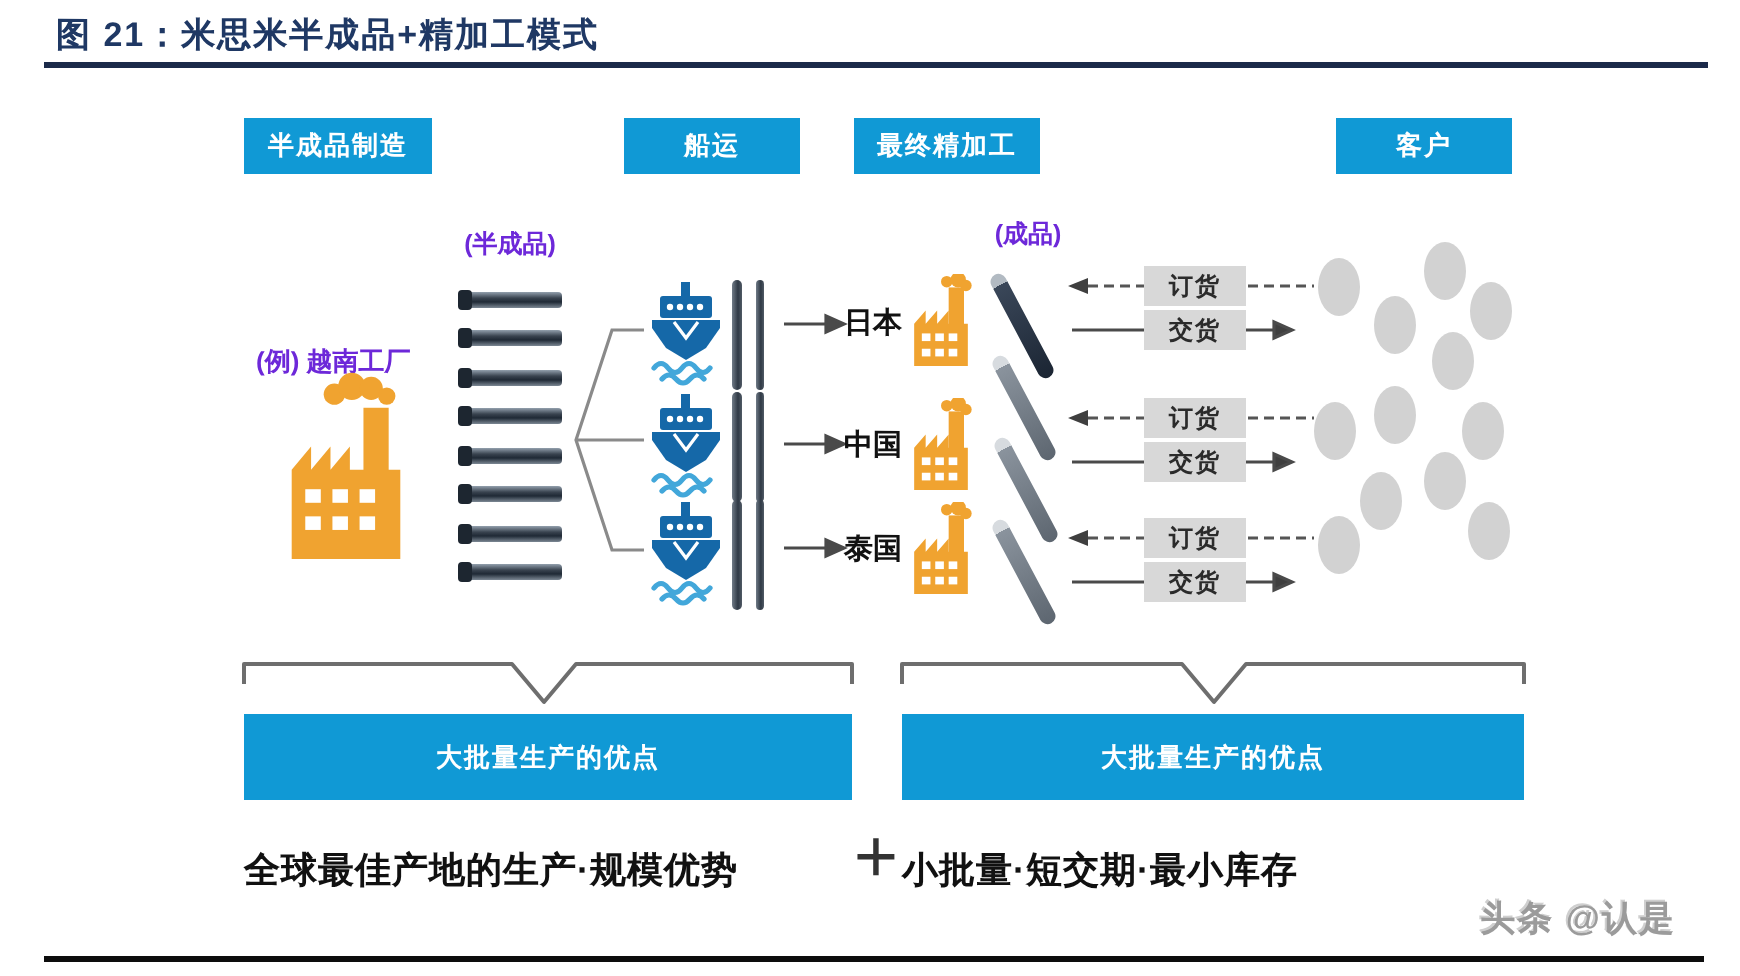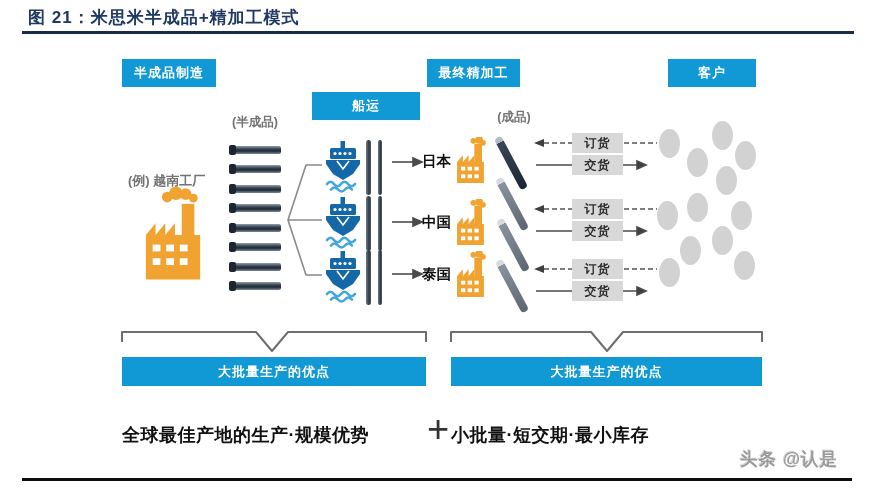--- a/index.html
+++ b/index.html
@@ -6,25 +6,25 @@
   body { background:#fff; font-family:"Liberation Sans","DejaVu Sans",sans-serif; }
   .canvas { position:relative; width:870px; height:488px; background:#fff; overflow:hidden; }
 
   .fig-title { position:absolute; left:28px; top:6px; font-size:17px; font-weight:bold; color:#1f3864; letter-spacing:1px; }
   .title-rule { position:absolute; left:22px; top:31px; width:832px; height:3px; background:#1b2a4a; }
   .bottom-rule { position:absolute; left:22px; top:478px; width:830px; height:3px; background:#0d0d0d; }
 
   .hdr { position:absolute; top:59px; height:28px; background:#1099d5; color:#fff; font-size:13px; font-weight:bold;
          display:flex; align-items:center; justify-content:center; letter-spacing:1px; }
   .hdr1 { left:122px; width:94px; }
-  .hdr2 { left:312px; width:108px;margin-top:33px; }
+  .hdr2 { left:312px; width:88px; }
   .hdr3 { left:427px; width:93px; }
   .hdr4 { left:668px; width:88px; }
 
-  .lbl { position:absolute; font-weight:bold; color:#737373; }
+  .lbl { position:absolute; font-weight:bold; color:#6d28d9; }
   .lbl-semi { left:222px; top:114px; width:66px; font-size:12.5px; text-align:center; }
   .lbl-finished { left:486px; top:109px; width:56px; font-size:12.5px; text-align:center; }
   .lbl-example { left:128px; top:172px; font-size:13px; }
   .country { position:absolute; left:422px; width:34px; font-size:14.5px; font-weight:bold; color:#111; text-align:left; }
 
   svg.overlay { position:absolute; left:0; top:0; width:870px; height:488px; pointer-events:none; }
 
   .rod { position:absolute; left:229px; width:52px; height:8px; border-radius:2px;
          background:linear-gradient(180deg,#93a0ad 0%,#39434f 38%,#1f2935 62%,#7c8894 100%); }
   .rod::before { content:""; position:absolute; left:0; top:-1px; width:7px; height:10px; background:#1d2630; border-radius:2px; }
@@ -39,21 +39,21 @@
                background:linear-gradient(90deg,#707b87 0%,#2f3945 60%,#515b66 100%); }
 
   .factory-big { position:absolute; left:141px; top:184px; width:64px; height:96px; }
   .factory-sm { position:absolute; left:454px; width:33px; height:46px; }
 
   .flowbox { position:absolute; left:572px; width:51px; height:20px; background:#d8d8d8; color:#2b2b2b;
              font-size:12px; font-weight:bold; display:flex; align-items:center; justify-content:center; letter-spacing:1px; }
 
   .dot { position:absolute; width:21px; height:29px; border-radius:50%; background:#d2d2d2; }
 
-  .sumbox { position:absolute; top:357px; height:29px; background:#1099d5; color:#fff; font-size:13px; font-weight:bold;
+  .sumbox { position:absolute; top:357px; height:43px; background:#1099d5; color:#fff; font-size:13px; font-weight:bold;
             display:flex; align-items:center; justify-content:center; letter-spacing:1px; }
   .sumbox.left { left:122px; width:304px; }
   .sumbox.right { left:451px; width:311px; }
 
   .note { position:absolute; top:423px; font-size:18px; font-weight:bold; color:#111; text-align:left; letter-spacing:0.5px; }
   .note.left { left:122px; width:304px; }
   .note.right { left:451px; width:311px; }
   .plus { position:absolute; left:420px; top:406px; width:36px; height:46px; font-size:38px; font-weight:200;
           color:#333; text-align:center; line-height:46px; }
 

